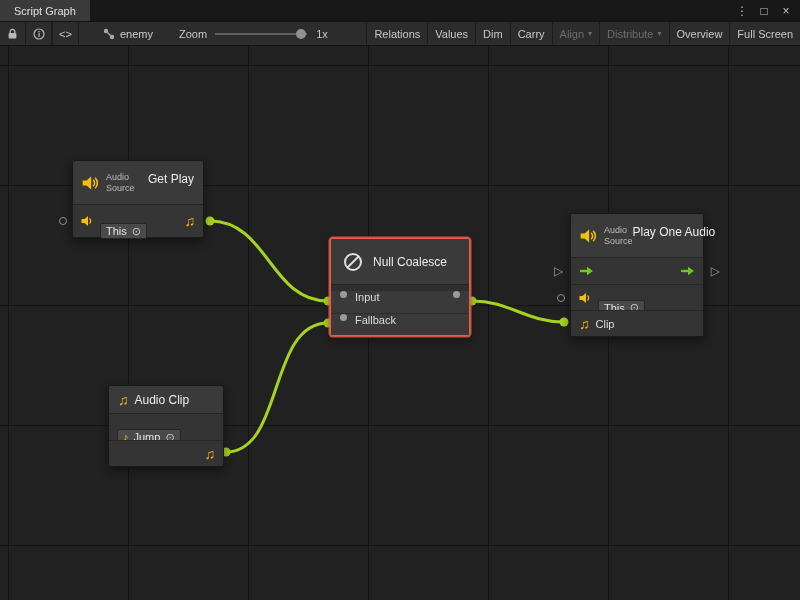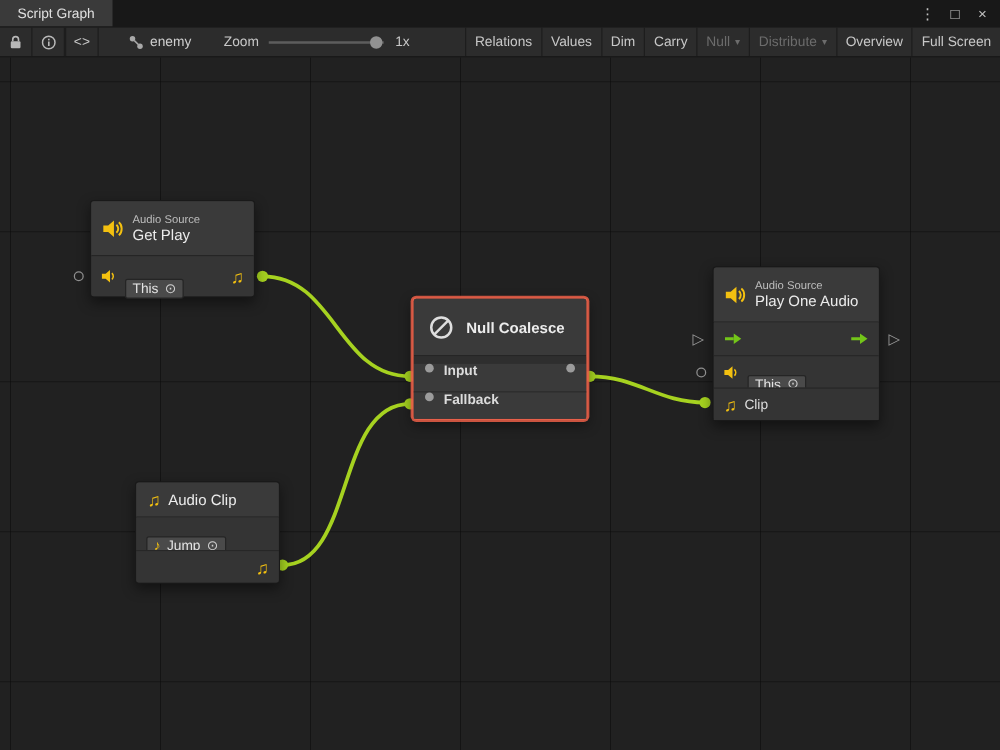--- a/index.html
+++ b/index.html
@@ -42,21 +42,21 @@
       linear-gradient(to bottom, rgba(8,8,8,0.5) 1px, transparent 1px);
     background-size:120px 120px; background-position:8px 19px; overflow:hidden; }
   .wires { position:absolute; top:0; left:0; width:100%; height:100%; }
 
   
   .node { position:absolute; background:#2e2e2e; border:1px solid #191919; border-radius:3px;
           box-shadow:0 4px 10px rgba(0,0,0,0.45); color:#ddd; }
   .node.selected { border-color:#e8604a; box-shadow:0 0 0 1.5px rgba(235,95,72,0.85), 0 4px 10px rgba(0,0,0,0.45); }
   .node-header { display:flex; align-items:center; gap:7px; padding:0 9px; height:44px;
                  background:#3a3a3a; border-bottom:1px solid #252525; border-radius:2px 2px 0 0; }
-  .hdr-text { display:flex; flex-direction:column; justify-content:center; }
+  .hdr-text { display:flex; flex-direction:row; justify-content:center; }
   .grp { font-size:9px; color:#bdbdbd; line-height:11px; }
   .ttl { font-size:12px; color:#ececec; line-height:14px; white-space:nowrap; }
   .node-row { position:relative; display:flex; align-items:center; gap:6px; padding:0 8px;
               height:32px; background:#353535; border-radius:0 0 2px 2px; }
   .row-sep { border-top:1px solid #272727; }
 
   .objfield { display:inline-flex; align-items:center; gap:5px; background:#4a4a4a;
               border:1px solid #252525; border-radius:2px; padding:1px 5px; font-size:11px;
               color:#e4e4e4; cursor:default;margin-top:20px; }
   .target { color:#cfcfcf; font-size:11px; line-height:1; }
@@ -154,21 +154,21 @@
       <button class="tbtn">
           <span>Values</span>
         </button>
       <button class="tbtn">
           <span>Dim</span>
         </button>
       <button class="tbtn">
           <span>Carry</span>
         </button>
       <button class="tbtn disabled">
-        <span>Null</span>
+        <span>Align</span>
         <span class="caret">▾</span>
       </button>
       <button class="tbtn disabled">
         <span>Distribute</span>
         <span class="caret">▾</span>
       </button>
       <button class="tbtn">
           <span>Overview</span>
         </button>
       <button class="tbtn">
@@ -215,21 +215,21 @@
         </span>
         <span class="objfield">
           <span>This</span>
           <span class="target">⊙</span>
         </span>
         <span class="flexfill"></span>
         <span class="note">♫</span>
       </div>
     </div>
 
-    <div class="node selected" style="left:330px; top:192px; width:140px;font-weight:bold;">
+    <div class="node selected" style="left:330px; top:192px; width:140px;">
       <div class="nc-header">
         <span class="icon-cell">
           <svg width="22" height="22" viewBox="0 0 22 22">
             <circle cx="11" cy="11" r="8" stroke="#dedede" stroke-width="2" fill="none"></circle>
             <line x1="5.5" y1="16.5" x2="16.5" y2="5.5" stroke="#dedede" stroke-width="2"></line>
           </svg>
         </span>
         <div class="ttl">Null Coalesce</div>
       </div>
       <div class="nc-gap"></div>

